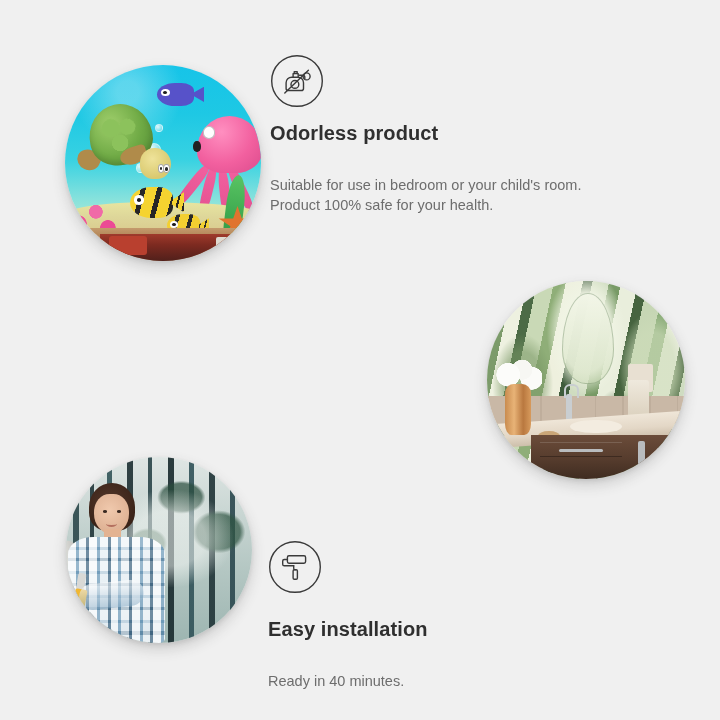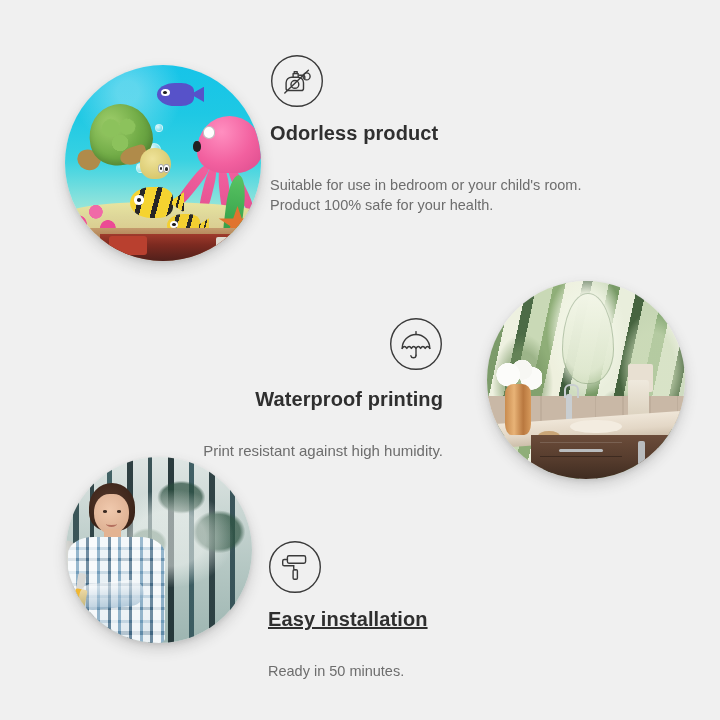--- a/index.html
+++ b/index.html
@@ -372,21 +372,21 @@
   }
 
   #feature-odorless { left: 270px; top: 54px; width: 330px; text-align: left; }
   #feature-odorless .title { margin: 14px 0 7px 0; }
 
   #feature-waterproof { left: 150px; top: 317px; width: 293px; text-align: right; }
   #feature-waterproof .title { margin: 13px 0 6px 0; }
   #feature-waterproof .desc { font-size: 15px; }
 
   #feature-install { left: 268px; top: 540px; width: 300px; text-align: left; }
-  #feature-install .title { margin: 14px 0 6px 0; text-decoration: underline; }
+  #feature-install .title { margin: 24px 0 6px 0; }
 
   .icon-circle { display:block; }
 </style>
 </head>
 <body>
 
 <div class="stage">
 
   <div class="disc" id="disc-ocean">
     <div class="scene">
@@ -472,34 +472,20 @@
       <div class="bath-vase"></div>
       <div class="bath-soap"></div>
       <div class="bath-vanity">
         <div class="drawer"></div>
         <div class="pull"></div>
         <div class="pull v"></div>
       </div>
     </div>
   </div>
 
-  <div class="feature" id="feature-waterproof">
-    <span class="icon-wrap" style="display:inline-block;">
-      <svg class="icon-circle" width="54" height="54" viewBox="0 0 54 54" fill="none" stroke="#3a3a3a" stroke-width="1.4" stroke-linecap="round" stroke-linejoin="round">
-        <circle cx="27" cy="27" r="25.3"></circle>
-        <path d="M13.2 31.4c0-7.7 6.2-13.9 13.8-13.9s13.8 6.2 13.8 13.9"></path>
-        <path d="M13.2 31.4c1.3-2.6 3.2-2.6 4.6 0 1.4-2.6 3.2-2.6 4.6 0 1.4-2.6 3.2-2.6 4.6 0 1.4-2.6 3.2-2.6 4.6 0 1.4-2.6 3.2-2.6 4.6 0 1.4-2.6 3.3-2.6 4.6 0"></path>
-        <line x1="27" y1="31.4" x2="27" y2="38.2"></line>
-        <path d="M27 38.2c0 1.5-1.2 2.6-2.6 2.6-1.3 0-2.3-.9-2.5-2"></path>
-        <line x1="27" y1="17.5" x2="27" y2="14.6"></line>
-      </svg>
-    </span>
-    <div class="title">Waterproof printing</div>
-    <div class="desc">Print resistant against high humidity.</div>
-  </div>
 
   <div class="disc" id="disc-forest">
     <div class="scene">
       <div class="forest-bg"></div>
       <div class="forest-mist"></div>
       <div class="woman">
         <div class="roll"></div>
         <div class="hair"></div>
         <div class="face">
           <div class="eye l"></div>
@@ -520,16 +506,16 @@
     <span class="icon-wrap">
       <svg class="icon-circle" width="54" height="54" viewBox="0 0 54 54" fill="none" stroke="#3a3a3a" stroke-width="1.4" stroke-linecap="round" stroke-linejoin="round">
         <circle cx="27" cy="27" r="25.3"></circle>
         <rect x="19.4" y="15.8" width="18.2" height="7.4" rx="1.6"></rect>
         <path d="M19.4 19.5h-3.1c-.9 0-1.6.7-1.6 1.6v3.1c0 .9.7 1.6 1.6 1.6h9.4"></path>
         <path d="M25.7 25.8v2.4c0 .9.7 1.6 1.6 1.6"></path>
         <rect x="25.1" y="29.8" width="4.3" height="9.4" rx="1.2"></rect>
       </svg>
     </span>
     <div class="title">Easy installation</div>
-    <div class="desc">Ready in 50 minutes.</div>
+    <div class="desc">Ready in 40 minutes.</div>
   </div>
 
 </div>
 
 </body></html>

